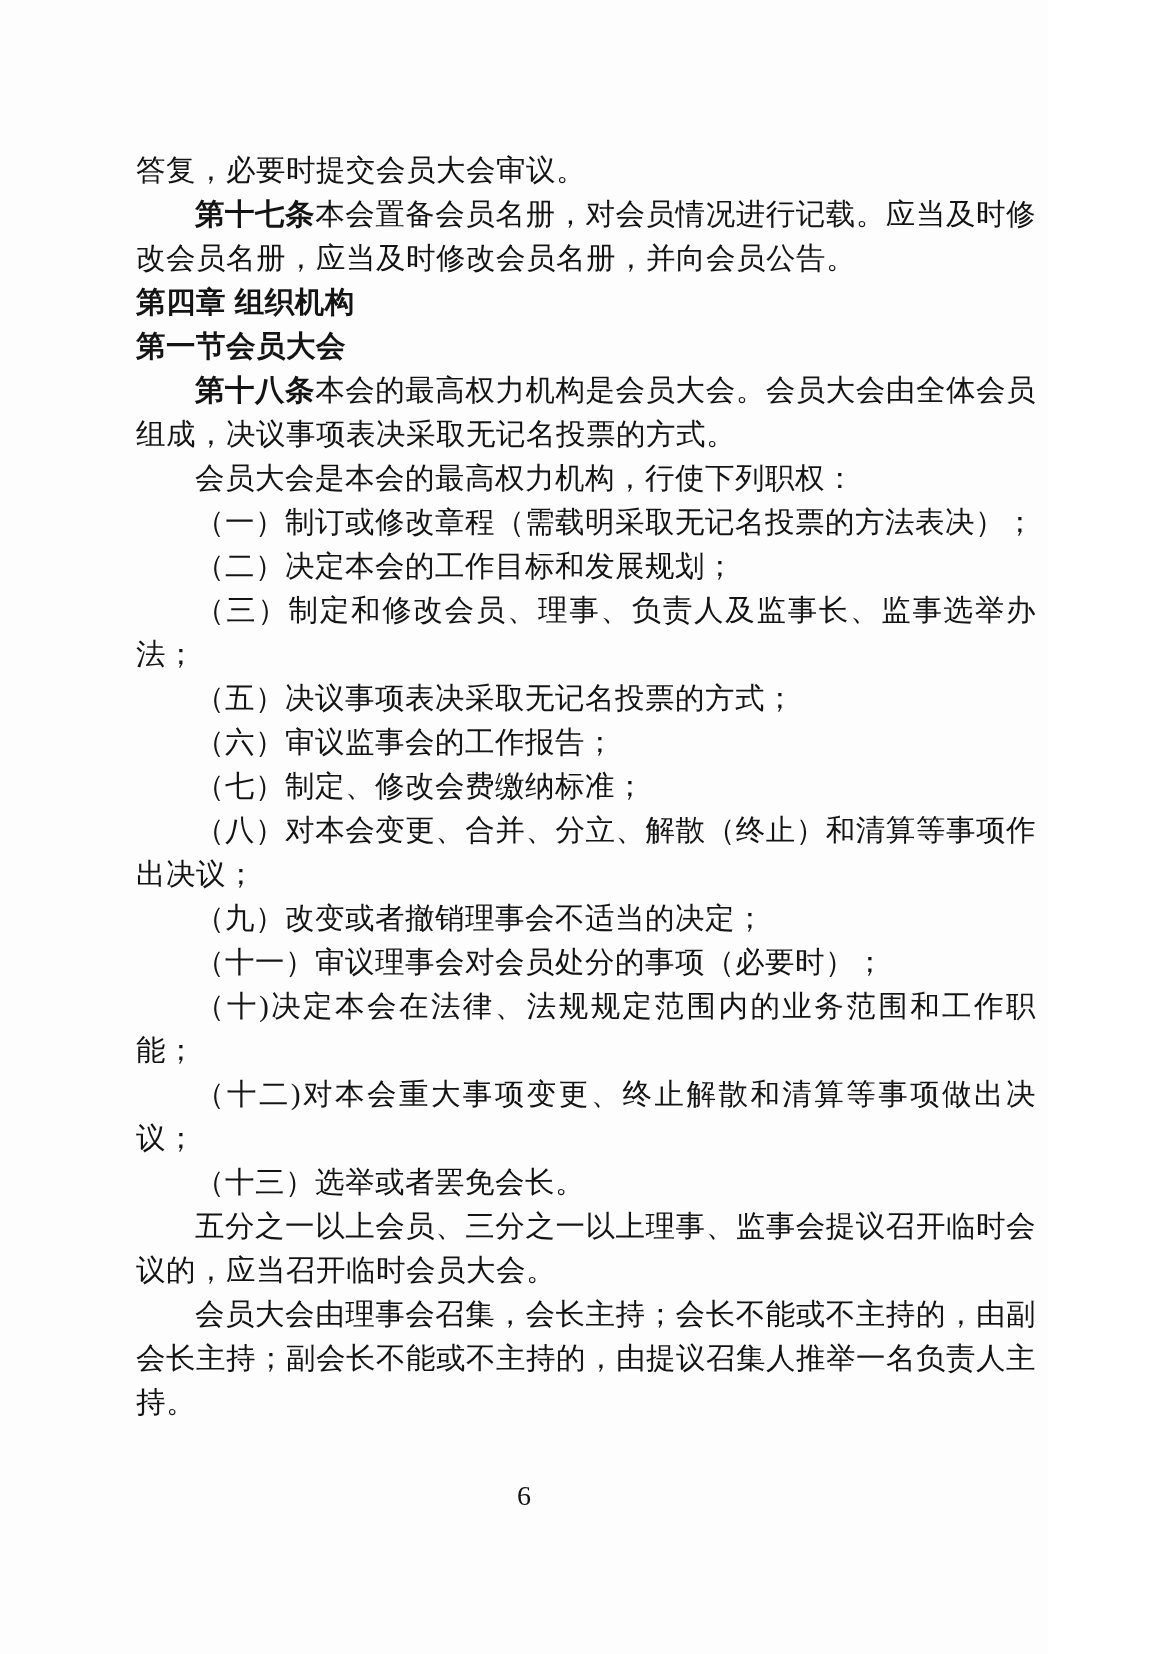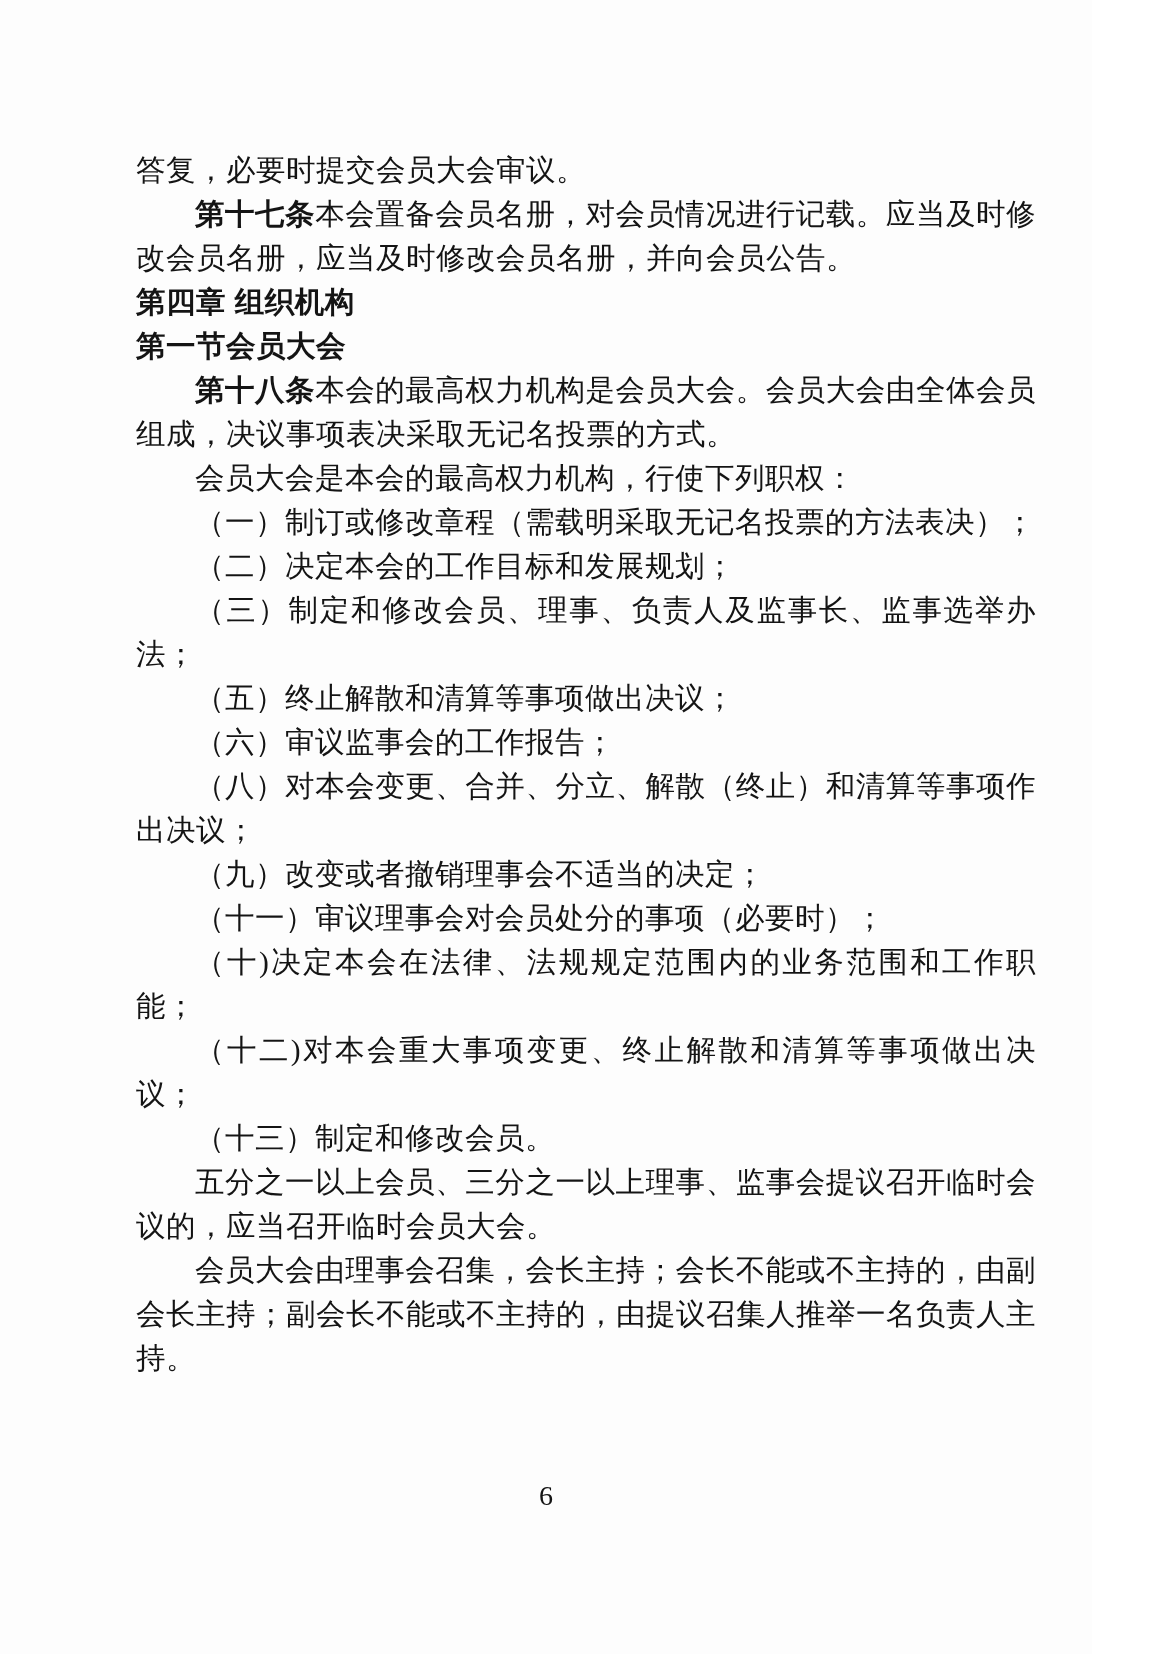--- a/index.html
+++ b/index.html
@@ -8,21 +8,20 @@
     background: #ffffff;
   }
   .page {
     position: relative;
     width: 1048px;
     height: 1654px;
     background: #fdfdfd;
     color: #141414;
     font-family: "Liberation Serif", "DejaVu Serif", serif;
     overflow: hidden;
-    padding-left: 44px;
   }
   .content {
     position: absolute;
     left: 136px;
     top: 148px;
     width: 900px;
   }
   .content p {
     margin: 0;
     font-size: 29.5px;
@@ -66,28 +65,29 @@
 
     <p class="heading">第一节会员大会</p>
 
     <p class="indent2"><span class="bold-prefix">第十八条</span><span>本会的最高权力机构是会员大会。会员大会由全体会员组成，决议事项表决采取无记名投票的方式。</span></p>
 
     <p class="indent2"><span>会员大会是本会的最高权力机构，行使下列职权：</span></p>
 
     <p class="indent2"><span>（一）制订或修改章程（需载明采取无记名投票的方法表决）；</span></p>
     <p class="indent2"><span>（二）决定本会的工作目标和发展规划；</span></p>
     <p class="indent2"><span>（三）制定和修改会员、理事、负责人及监事长、监事选举办法；</span></p>
-    <p class="indent2"><span>（五）终止解散和清算等事项做出决议；</span></p>
+    <p class="indent2"><span>（五）决议事项表决采取无记名投票的方式；</span></p>
     <p class="indent2"><span>（六）审议监事会的工作报告；</span></p>
+    <p class="indent2"><span>（七）制定、修改会费缴纳标准；</span></p>
     <p class="indent2"><span>（八）对本会变更、合并、分立、解散（终止）和清算等事项作出决议；</span></p>
     <p class="indent2"><span>（九）改变或者撤销理事会不适当的决定；</span></p>
     <p class="indent2"><span>（十一）审议理事会对会员处分的事项（必要时）；</span></p>
     <p class="indent2"><span>（十)决定本会在法律、法规规定范围内的业务范围和工作职能；</span></p>
     <p class="indent2"><span>（十二)对本会重大事项变更、终止解散和清算等事项做出决议；</span></p>
-    <p class="indent2"><span>（十三）制定和修改会员。</span></p>
+    <p class="indent2"><span>（十三）选举或者罢免会长。</span></p>
 
 
 
     <p class="indent2"><span>五分之一以上会员、三分之一以上理事、监事会提议召开临时会议的，应当召开临时会员大会。</span></p>
 
     <p class="indent2"><span>会员大会由理事会召集，会长主持；会长不能或不主持的，由副会长主持；副会长不能或不主持的，由提议召集人推举一名负责人主持。</span></p>
 
   </div>
 
   <div class="page-num">6</div>

